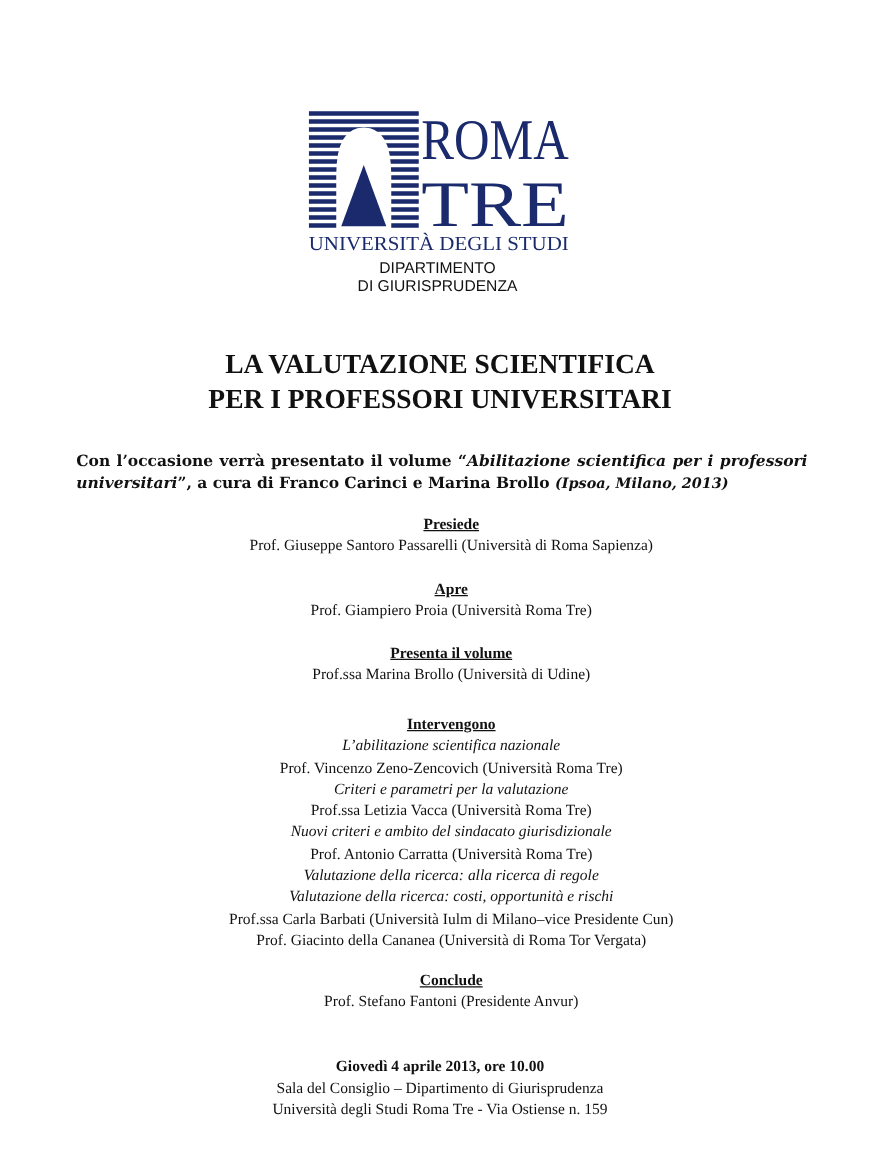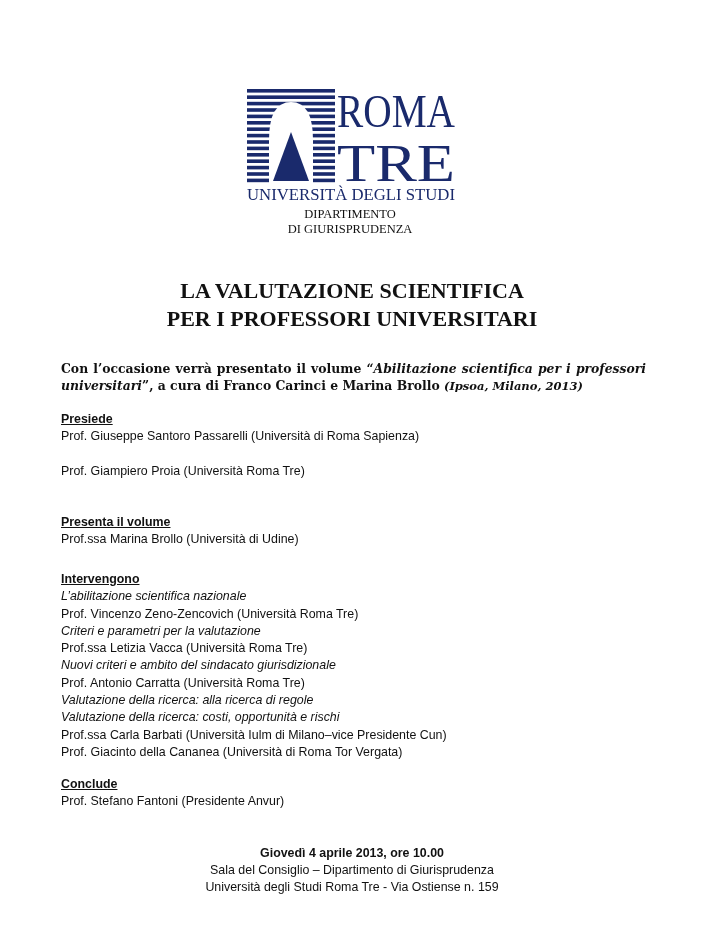--- a/index.html
+++ b/index.html
@@ -4,41 +4,41 @@
 <style>
   html, body { margin: 0; padding: 0; background: #ffffff; }
   body { width: 704px; height: 940px; position: relative; overflow: hidden;
          font-family: "DejaVu Serif", "Liberation Serif", serif; color: #111; }
   .page { position: absolute; left: 0; top: 0; width: 599px; height: 940px; }
 
   
   .logo { position: absolute; left: 247px; top: 88px; width: 210px; height: 115px; }
   .logo svg { display: block; }
   .dept { position: absolute; left: 250px; top: 207px; width: 200px; text-align: center;
-          font-family: Liberation Serif, serif; font-size: 12.5px; line-height: 15px; color: #111; }
+          font-family: Liberation Sans, sans-serif; font-size: 12.5px; line-height: 15px; color: #111; }
 
   .title { position: absolute; left: 0; width: 704px; text-align: center;
            font-family: "Liberation Serif", serif; font-weight: bold; font-size: 22px; line-height: 27px; }
   .title.l1 { top: 277px; }
   .title.l2 { top: 305px; }
 
   .intro { position: absolute; left: 61px; top: 360px; width: 585px;
            font-family: "DejaVu Serif", serif; font-weight: bold; font-size: 12.4px; line-height: 17px;
            text-align: justify; text-align-last: left; }
   .intro .book { font-style: italic; }
   .intro .pub { font-style: italic; font-size: 11.5px; }
 
   .section { position: absolute; left: 61px; width: 600px; font-size: 12.4px; line-height: 17.3px;
-             font-family: Liberation Sans, sans-serif; }
+             font-family: Liberation Serif, serif; text-align: center; }
   .section .heading { font-weight: bold; text-decoration: underline; display: block; }
   .section .line { display: block; white-space: nowrap; }
   .section .talk { font-style: italic; }
 
   .footer { position: absolute; left: 0; width: 704px; text-align: center; font-size: 12.4px; line-height: 17px;
-            font-family: Liberation Sans, sans-serif; }
+            font-family: Liberation Serif, serif; }
   .footer .when { font-weight: bold; display: block; }
   .footer .line { display: block; }
 </style>
 </head>
 <body>
 
 <div class="page">
 
   <div class="logo">
     <svg width="210" height="115" viewBox="0 0 210 115">
@@ -78,20 +78,21 @@
   <div class="title l2">PER I PROFESSORI UNIVERSITARI</div>
 
   <div class="intro"><span>Con l’occasione verrà presentato il volume “</span><span class="book">Abilitazione scientifica per i professori universitari</span><span>”,  a cura di  Franco Carinci e Marina Brollo </span><span class="pub">(Ipsoa, Milano, 2013)</span></div>
 
   <div class="section" style="top:411px">
     <span class="heading">Presiede</span>
     <span class="line">Prof. Giuseppe Santoro Passarelli (Università di Roma Sapienza)</span>
   </div>
 
   <div class="section" style="top:463px">
+    <span class="heading">Apre</span>
     <span class="line">Prof. Giampiero Proia (Università Roma Tre)</span>
   </div>
 
   <div class="section" style="top:514px">
     <span class="heading">Presenta il volume</span>
     <span class="line">Prof.ssa Marina Brollo (Università di Udine)</span>
   </div>
 
   <div class="section" style="top:571px">
     <span class="heading">Intervengono</span>

